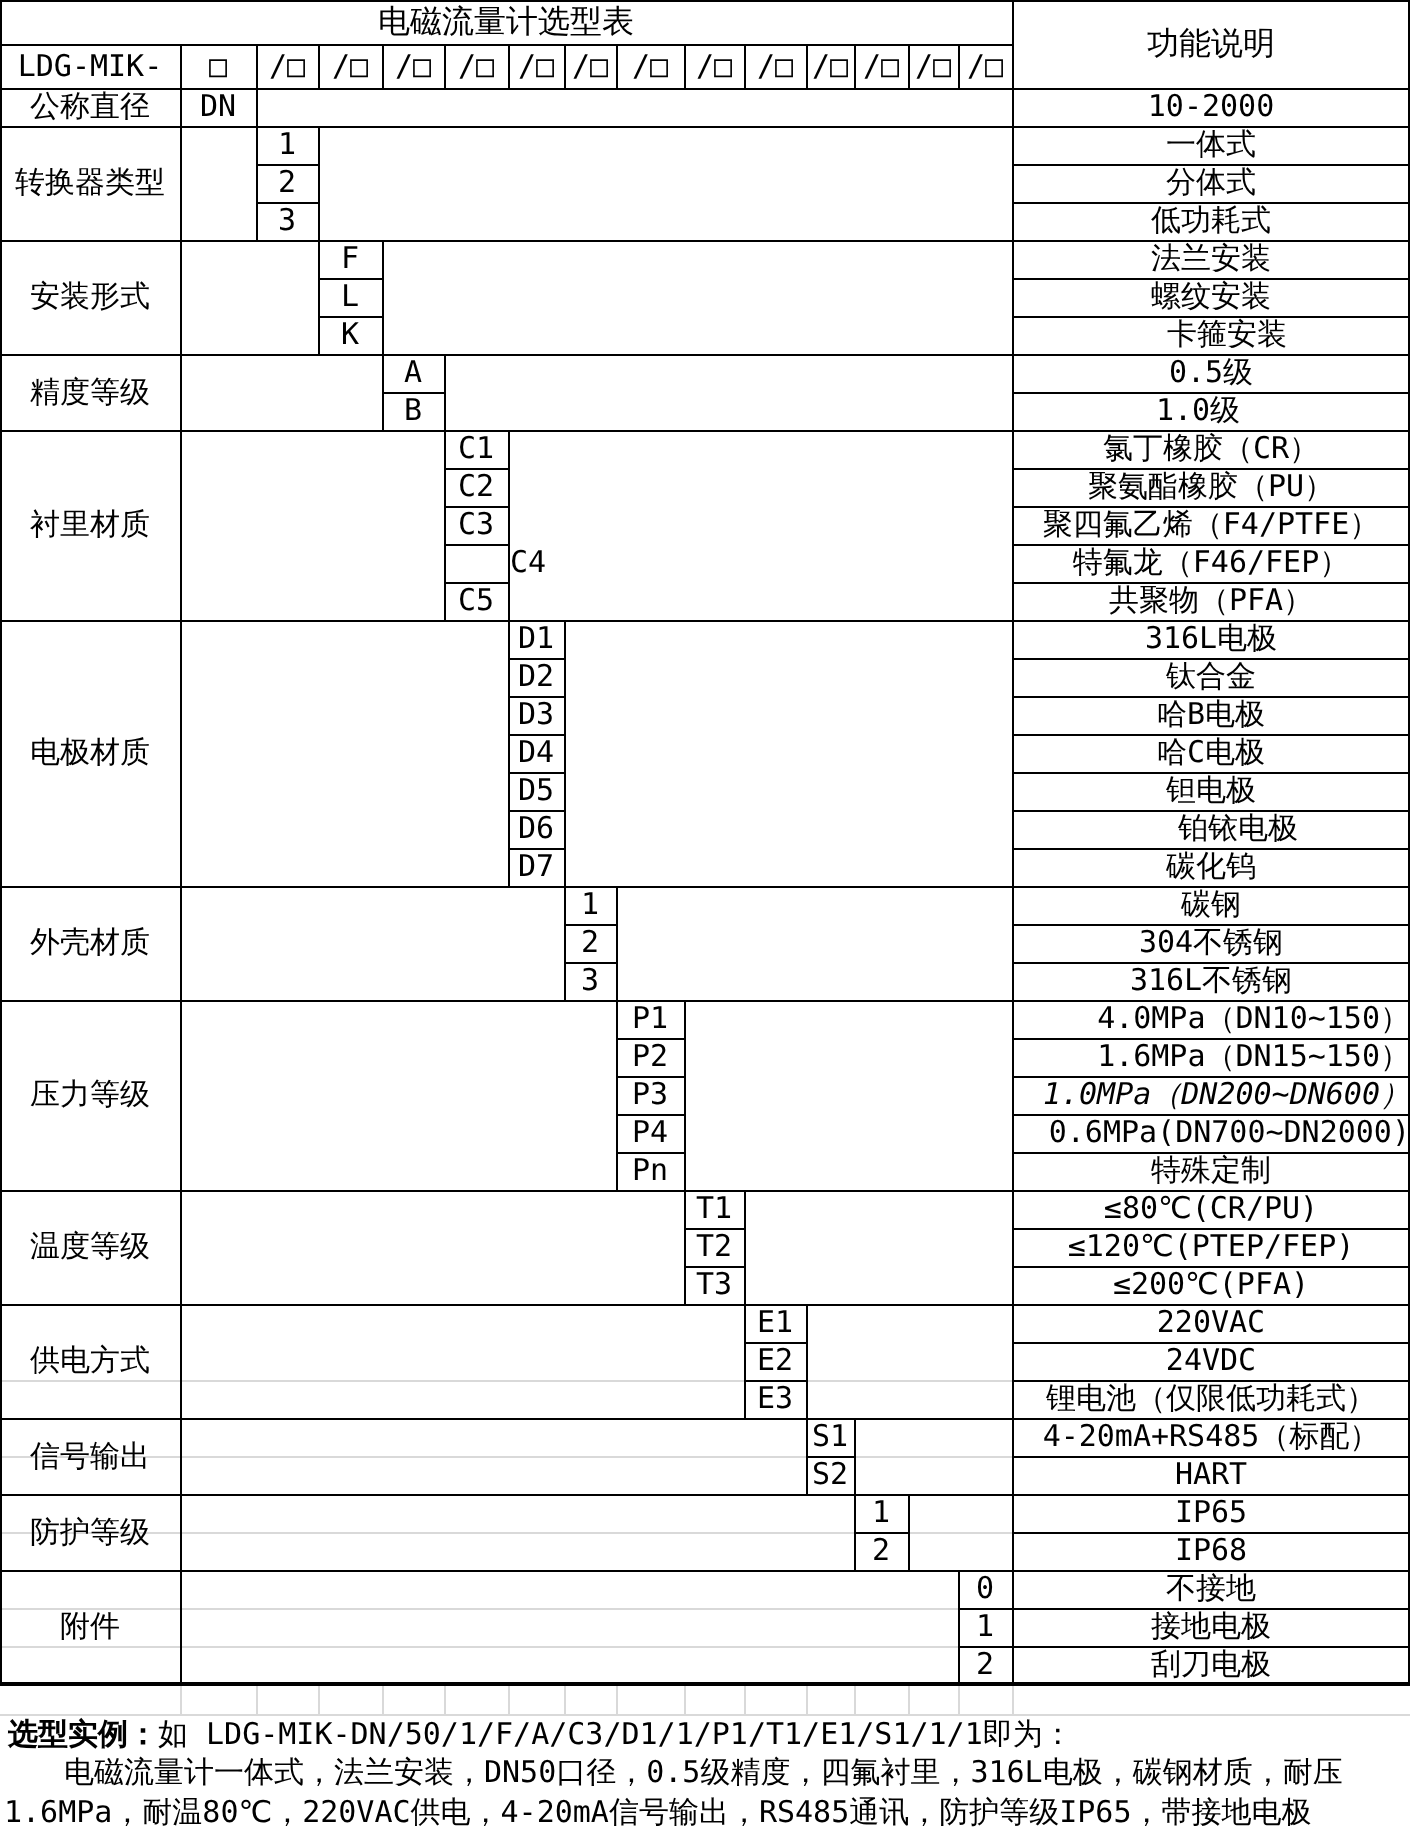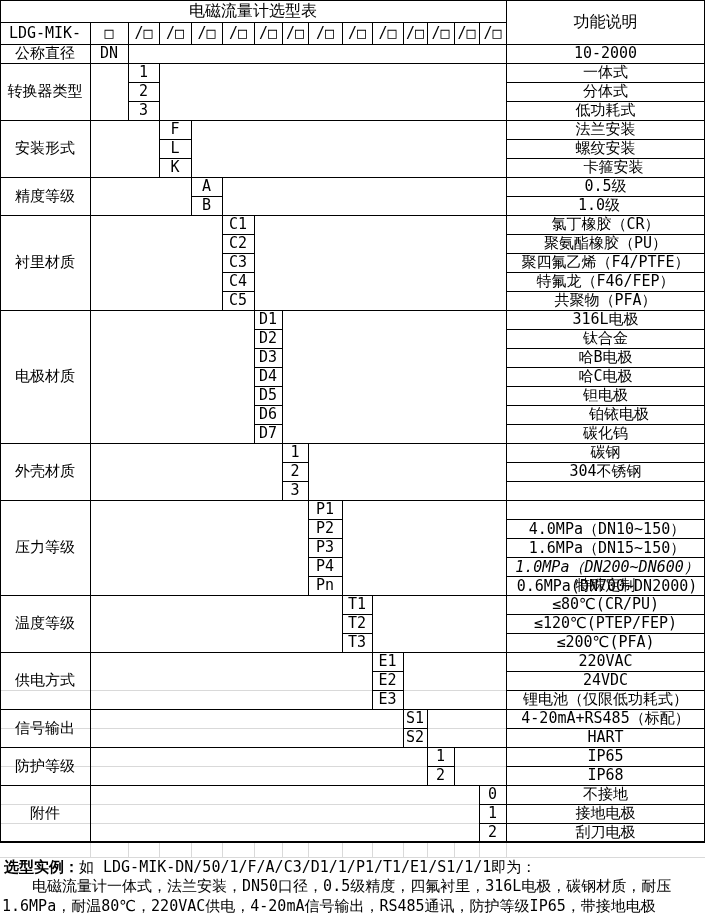--- a/index.html
+++ b/index.html
@@ -10,21 +10,21 @@
   }
   .ln{position:absolute;background:#000;z-index:2;}
   .ln.faint{background:#d9d9d9;z-index:1;}
   .cell{position:absolute;overflow:hidden;white-space:nowrap;text-align:center;z-index:3;}
   .title{font-size:16px;}
   .hdr{font-size:16px;}
   .label{font-size:15px;letter-spacing:0px;}
   .code{font-size:15px;}
   .slot{font-size:15px;}
   .desc{font-size:15px;}
-  .desc.left{text-align:center;padding-left:3px;box-sizing:border-box;margin-top:20px;}
+  .desc.left{text-align:right;padding-left:3px;box-sizing:border-box;}
   .footer-line{position:absolute;left:4px;top:858px;font-size:15px;line-height:19px;z-index:3;white-space:nowrap;}
   .ex-label{font-weight:bold;}
   .footer-para{position:absolute;left:2px;top:877px;width:701px;font-size:15px;line-height:19.5px;
     text-indent:2em;z-index:3;}
 </style>
 </head>
 <body>
 
 <div id="sheet">
   <div class="cell hdr" style="left:506px;top:0;width:199px;height:44px;line-height:44px;">功能说明</div>
@@ -122,21 +122,21 @@
     <div class="ln" style="left: 222px; top: 234px; width: 33px; height: 1px;"></div>
     <div class="ln" style="left: 506px; top: 234px; width: 199px; height: 1px;"></div>
     <div class="cell code" style="left: 222px; top: 234px; width: 32px; height: 19px; line-height: 19px;">C2</div>
     <div class="cell desc" style="left: 506px; top: 234px; width: 199px; height: 19px; line-height: 19px;">聚氨酯橡胶（PU）</div>
     <div class="ln" style="left: 222px; top: 253px; width: 33px; height: 1px;"></div>
     <div class="ln" style="left: 506px; top: 253px; width: 199px; height: 1px;"></div>
     <div class="cell code" style="left: 222px; top: 253px; width: 32px; height: 19px; line-height: 19px;">C3</div>
     <div class="cell desc" style="left: 506px; top: 253px; width: 199px; height: 19px; line-height: 19px;">聚四氟乙烯（F4/PTFE）</div>
     <div class="ln" style="left: 222px; top: 272px; width: 33px; height: 1px;"></div>
     <div class="ln" style="left: 506px; top: 272px; width: 199px; height: 1px;"></div>
-    <div class="cell code" style="left: 222px; top: 272px; width: 32px; height: 19px; line-height: 19px;">C4</div>
+    <div class="cell code" style="left: 222px; top: 272px; width: 32px; height: 19px; line-height: 19px; padding-left: 26px;">C4</div>
     <div class="cell desc" style="left: 506px; top: 272px; width: 199px; height: 19px; line-height: 19px;">特氟龙（F46/FEP）</div>
     <div class="ln" style="left: 222px; top: 291px; width: 33px; height: 1px;"></div>
     <div class="ln" style="left: 506px; top: 291px; width: 199px; height: 1px;"></div>
     <div class="cell code" style="left: 222px; top: 291px; width: 32px; height: 19px; line-height: 19px;">C5</div>
     <div class="cell desc" style="left: 506px; top: 291px; width: 199px; height: 19px; line-height: 19px;">共聚物（PFA）</div>
     <div class="ln" style="left: 0px; top: 443px; width: 705px; height: 1px;"></div>
     <div class="ln" style="left: 254px; top: 310px; width: 1px; height: 134px;"></div>
     <div class="ln" style="left: 282px; top: 310px; width: 1px; height: 134px;"></div>
     <div class="cell label" style="left: 0px; top: 310px; width: 90px; height: 133px; line-height: 133px;">电极材质</div>
     <div class="cell code" style="left: 254px; top: 310px; width: 28px; height: 19px; line-height: 19px;">D1</div>
@@ -171,20 +171,21 @@
     <div class="cell label" style="left: 0px; top: 443px; width: 90px; height: 57px; line-height: 57px;">外壳材质</div>
     <div class="cell code" style="left: 282px; top: 443px; width: 26px; height: 19px; line-height: 19px;">1</div>
     <div class="cell desc" style="left: 506px; top: 443px; width: 199px; height: 19px; line-height: 19px;">碳钢</div>
     <div class="ln" style="left: 282px; top: 462px; width: 27px; height: 1px;"></div>
     <div class="ln" style="left: 506px; top: 462px; width: 199px; height: 1px;"></div>
     <div class="cell code" style="left: 282px; top: 462px; width: 26px; height: 19px; line-height: 19px;">2</div>
     <div class="cell desc" style="left: 506px; top: 462px; width: 199px; height: 19px; line-height: 19px;">304不锈钢</div>
     <div class="ln" style="left: 282px; top: 481px; width: 27px; height: 1px;"></div>
     <div class="ln" style="left: 506px; top: 481px; width: 199px; height: 1px;"></div>
     <div class="cell code" style="left: 282px; top: 481px; width: 26px; height: 19px; line-height: 19px;">3</div>
+    <div class="cell desc" style="left: 506px; top: 481px; width: 199px; height: 19px; line-height: 19px;">316L不锈钢</div>
     <div class="ln" style="left: 0px; top: 595px; width: 705px; height: 1px;"></div>
     <div class="ln" style="left: 308px; top: 500px; width: 1px; height: 96px;"></div>
     <div class="ln" style="left: 342px; top: 500px; width: 1px; height: 96px;"></div>
     <div class="cell label" style="left: 0px; top: 500px; width: 90px; height: 95px; line-height: 95px;">压力等级</div>
     <div class="cell code" style="left: 308px; top: 500px; width: 34px; height: 19px; line-height: 19px;">P1</div>
     <div class="cell desc left" style="left: 506px; top: 500px; width: 199px; height: 19px; line-height: 19px;">4.0MPa（DN10~150）</div>
     <div class="ln" style="left: 308px; top: 519px; width: 35px; height: 1px;"></div>
     <div class="ln" style="left: 506px; top: 519px; width: 199px; height: 1px;"></div>
     <div class="cell code" style="left: 308px; top: 519px; width: 34px; height: 19px; line-height: 19px;">P2</div>
     <div class="cell desc left" style="left: 506px; top: 519px; width: 199px; height: 19px; line-height: 19px;">1.6MPa（DN15~150）</div>

